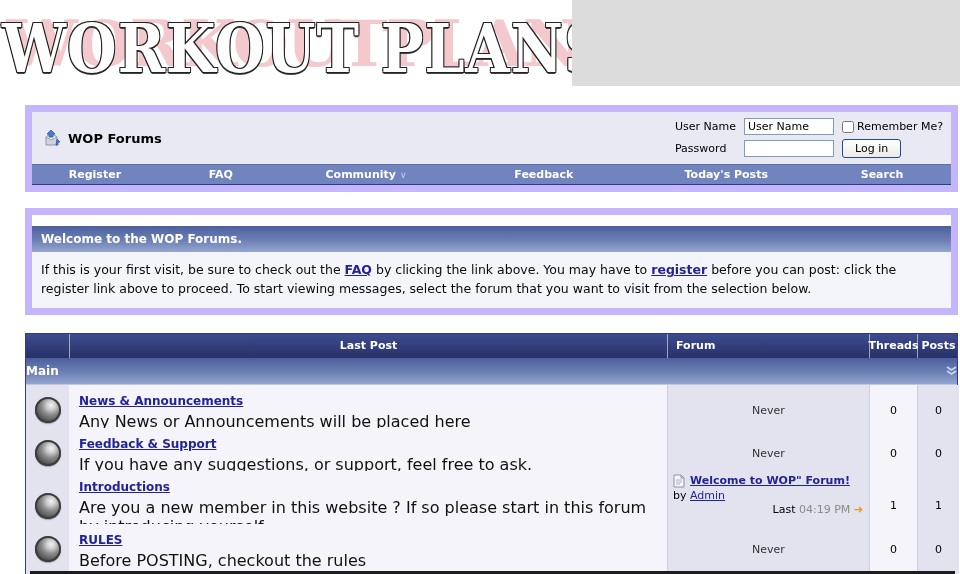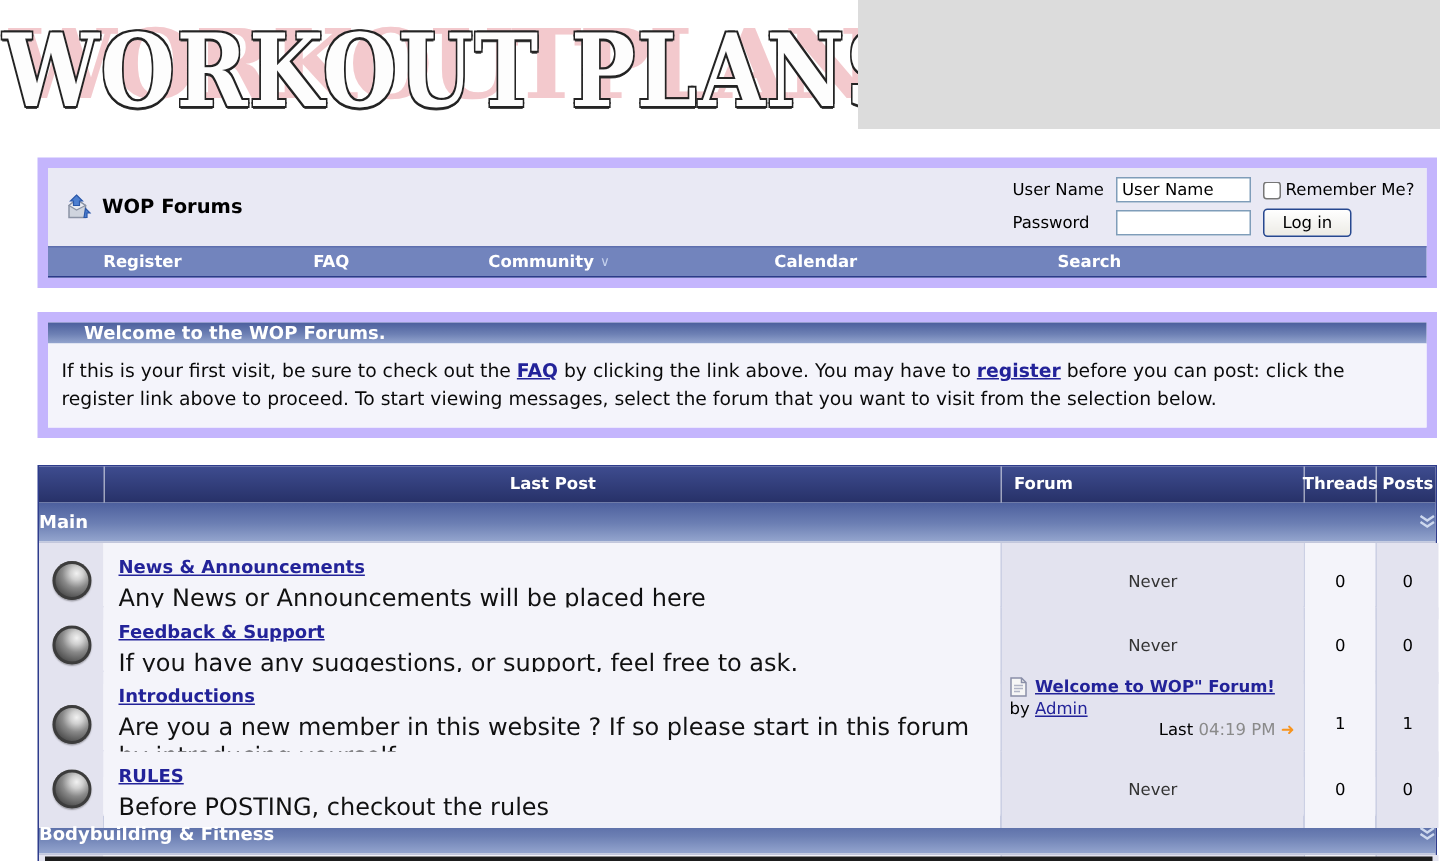--- a/index.html
+++ b/index.html
@@ -50,21 +50,21 @@
   .nav-item:nth-child(5) { width: 18.9%; } .nav-item:nth-child(6) { width: 15%; }
   .nav-caret { color: #c4d0ec; font-size: 9px; font-weight: normal; }
 
   
   .tcat { background: linear-gradient(to bottom, #4c5f9d 0%, #6d80b4 55%, #94a5ce 100%);
     color: #fff; font-weight: bold; }
   .thead-grad { background: linear-gradient(to bottom, #3e4c8f 0%, #273168 100%); color: #fff; }
 
   
   .welcome-box { margin-top: 16px; }
-  .welcome-title { height: 14px; font-size: 12px; display: flex; align-items: center; padding-left: 24px; }
+  .welcome-title { height: 26px; font-size: 12px; display: flex; align-items: center; padding-left: 9px; margin-top: 11px; }
   .welcome-body { background: #f4f4fb; padding: 8px 9px 9px 9px; font-size: 12.5px; color: #0a0a0a;
     line-height: 1.55; }
   a.inline-link { color: #232399; font-weight: bold; text-decoration: underline; cursor: pointer; }
 
   
   .forum-box { margin-top: 18px; border: 1px solid #2e3c8c; }
   .thead-row { display: grid; grid-template-columns: 43px 598px 202px 48px 42px; height: 24px;
     font-size: 11px; font-weight: bold; align-items: center; }
   .thead-row .th { height: 100%; display: flex; align-items: center; }
   .thead-row .th + .th { border-left: 1px solid rgba(255,255,255,0.55); }
@@ -146,21 +146,24 @@
           <span>Register</span>
         </a>
       <a class="nav-item">
           <span>FAQ</span>
         </a>
       <a class="nav-item">
           <span>Community</span>
           <span class="nav-caret">∨</span>
         </a>
       <a class="nav-item">
-          <span>Calendar</span>
+          <span>Feedback</span>
+        </a>
+      <a class="nav-item">
+          <span>Today's Posts</span>
         </a>
       <a class="nav-item">
           <span>Search</span>
         </a>
     </div>
   </div>
 
   <div class="panel welcome-box">
     <div class="welcome-title tcat">Welcome to the WOP Forums.</div>
     <div class="welcome-body">

